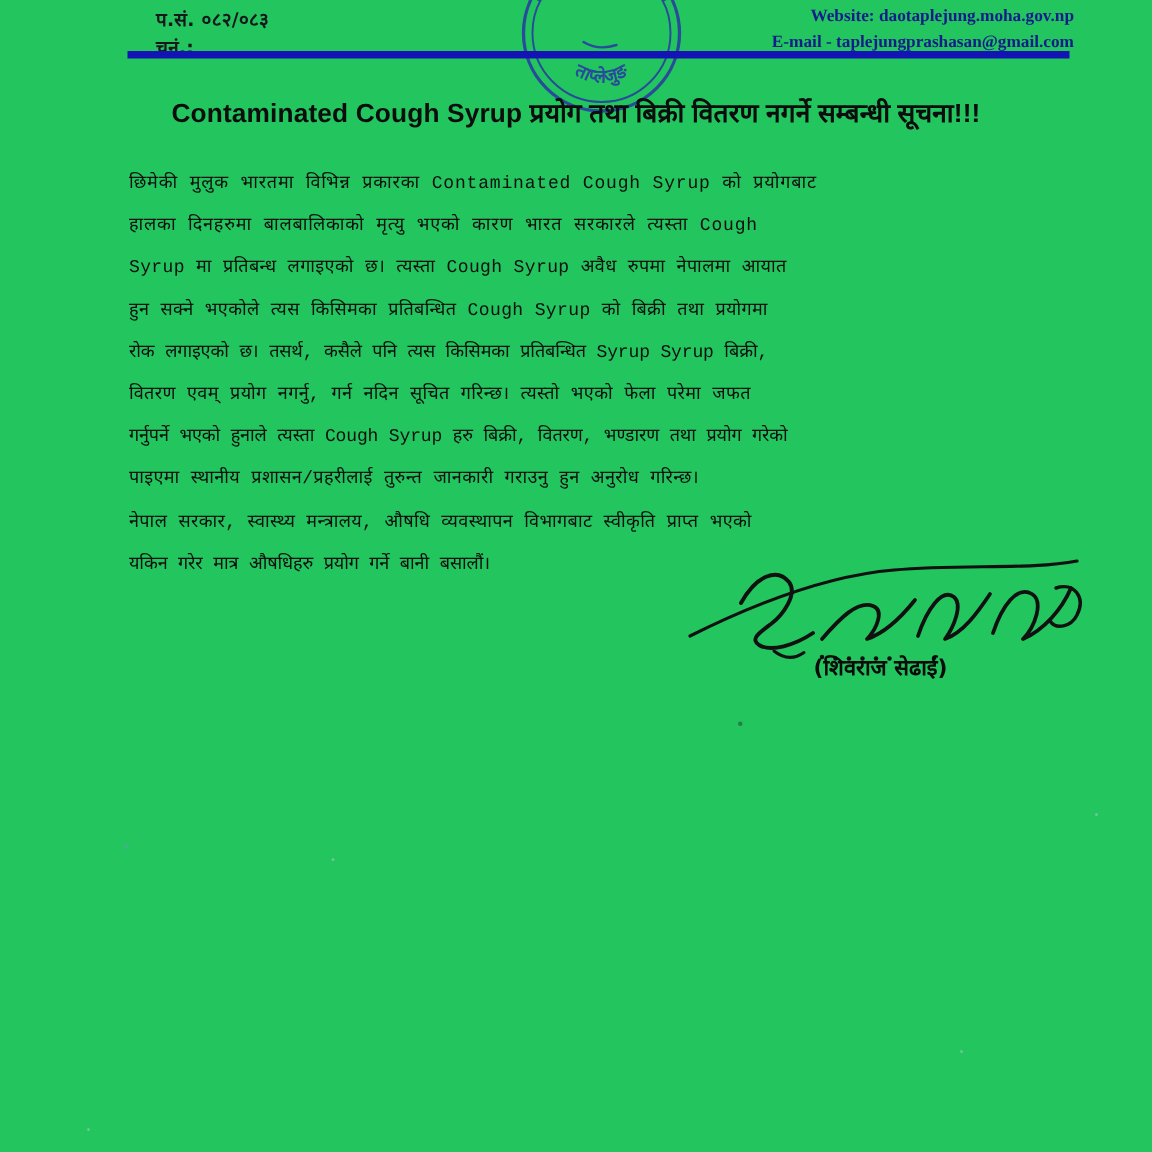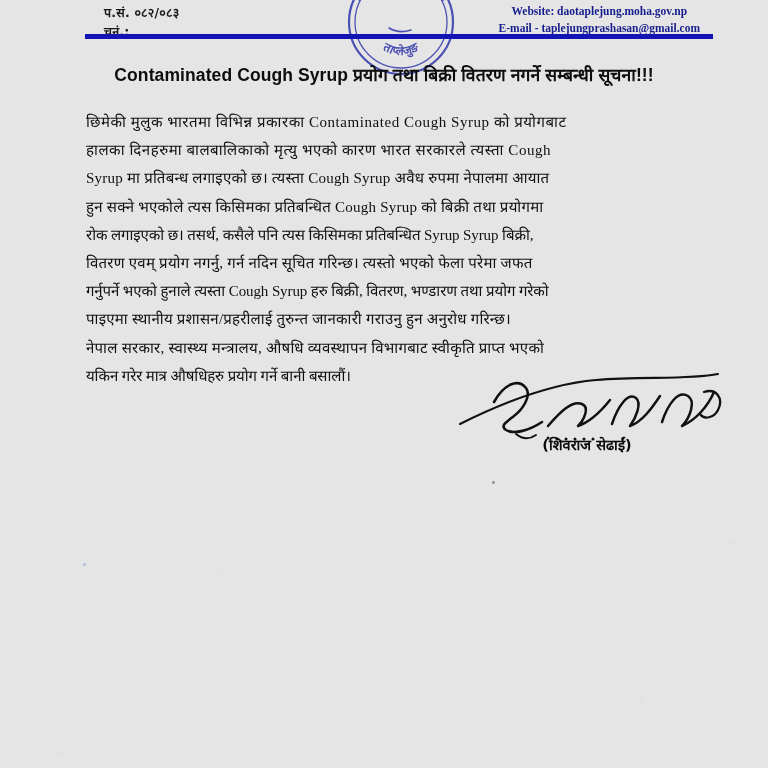--- a/index.html
+++ b/index.html
@@ -14,21 +14,21 @@
     font-family: "DejaVu Sans", "Liberation Sans", sans-serif;
     overflow: hidden;
     position: relative;
     color: #111111;
   }
 
   .page {
     position: relative;
     width: 768px;
     height: 768px;
-    background: #e5e5e5;
+    background: #22c55e;
   }
 
   
   .letterhead {
     position: absolute;
     top: 0;
     left: 0;
     width: 768px;
     height: 46px;
   }
@@ -46,23 +46,23 @@
   }
   .ref-line {
     white-space: nowrap;
   }
   .ref-line.second {
     margin-top: 1px;
   }
 
   .contact-block {
     position: absolute;
-    right: 68px;
+    right: 52px;
     top: 3px;
-    text-align: center;
+    text-align: right;
     font-family: "Liberation Serif", "DejaVu Serif", serif;
     font-size: 11.5px;
     font-weight: 700;
     color: #141c8c;
     line-height: 1.5;
     white-space: nowrap;
   }
 
   
   .seal {
@@ -99,22 +99,22 @@
   }
 
   
   .body-text {
     position: absolute;
     left: 86px;
     top: 108px;
     width: 600px;
   }
   .line {
-    font-family: Liberation Serif, serif;
-    font-size: 15px;
+    font-family: Liberation Mono, monospace;
+    font-size: 12px;
     color: #0f0f0f;
     line-height: 28.2px;
     height: 28.2px;
     white-space: nowrap;
     letter-spacing: -.1px;
   }
   .line.justify-wide { letter-spacing: .55px; }
   .line.justify-mid   { letter-spacing: .25px; }
 
   

